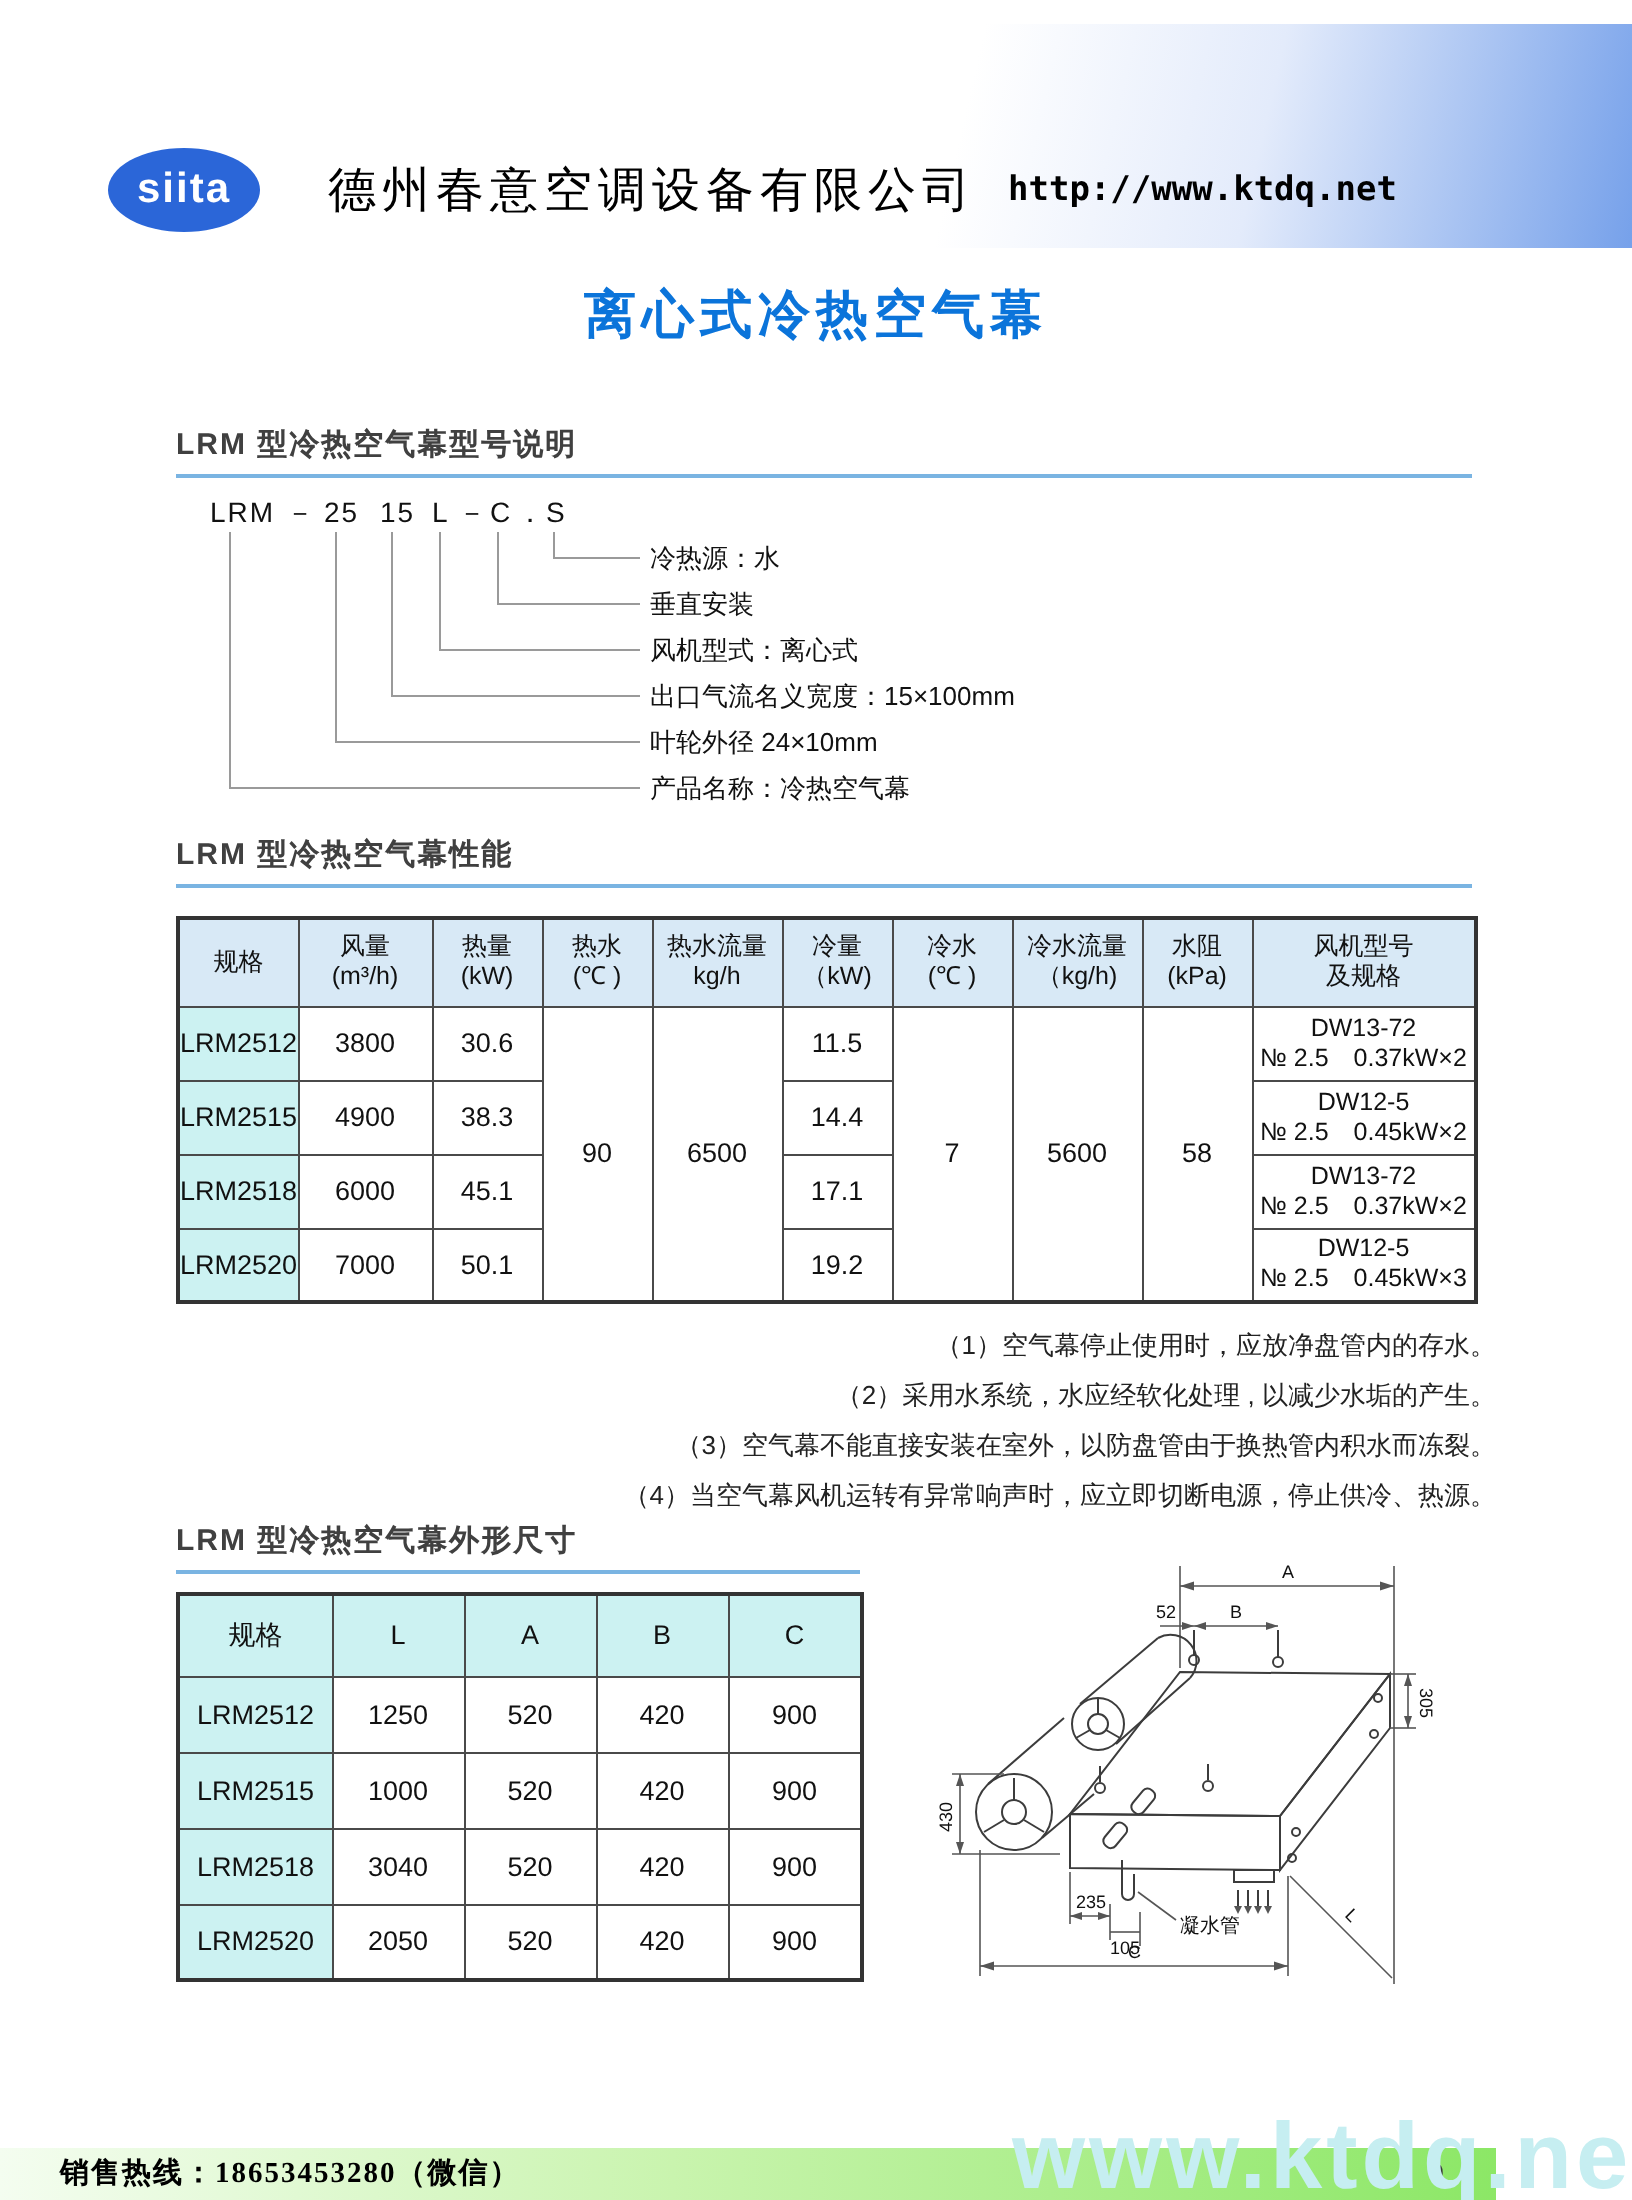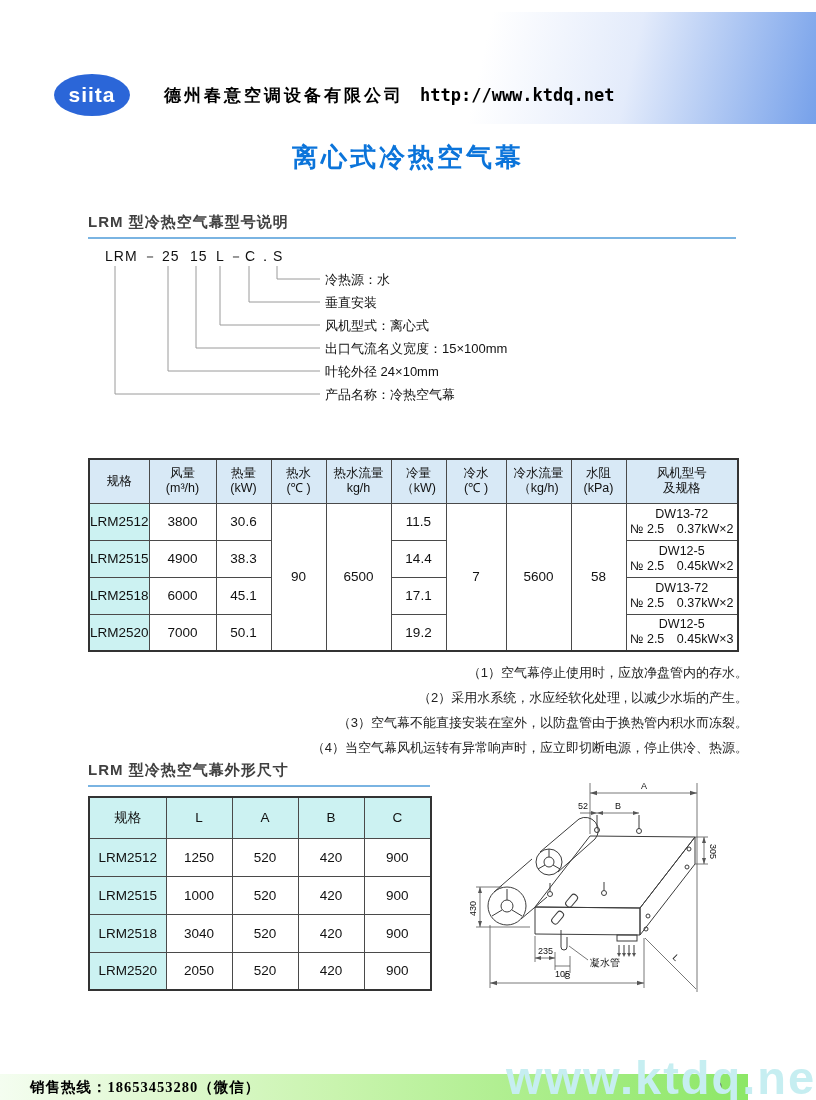--- a/index.html
+++ b/index.html
@@ -5,22 +5,22 @@
   html,body{margin:0;padding:0;background:#ffffff;}
   .page{position:relative;width:816px;height:1100px;background:#ffffff;overflow:hidden;
         font-family:"Liberation Sans",sans-serif;color:#222;}
   
   .hdr{position:absolute;left:0;top:12px;width:816px;height:112px;
        background:linear-gradient(103deg,#ffffff 54%,#e3ebfb 72%,#6f9ce9 97%);margin-left:38px;}
   .hdr-row{position:absolute;left:16px;top:60px;width:760px;height:46px;display:flex;align-items:center;}
   .logo{width:76px;height:42px;background:#2b66d8;border-radius:50%;display:flex;
         align-items:center;justify-content:center;flex:0 0 auto;}
   .logo span{color:#ffffff;font-weight:bold;font-size:21px;letter-spacing:1px;}
-  .company{margin-left:34px;font-family:"Liberation Serif",serif;font-weight:bold;
-           font-size:17px;letter-spacing:3px;color:#000;white-space:nowrap;}
+  .company{margin-left:34px;font-family:"Liberation Serif",serif;font-weight:normal;
+           font-size:24px;letter-spacing:3px;color:#000;white-space:nowrap;}
   .url{margin-left:16px;font-family:"DejaVu Sans Mono",monospace;font-weight:bold;
        font-size:17px;color:#000;white-space:nowrap;}
   
   .title{position:absolute;left:0;top:140px;width:816px;text-align:center;
          color:#0b74da;font-size:26px;font-weight:bold;letter-spacing:3px;}
   .sec{position:absolute;left:88px;color:#404040;font-size:15px;font-weight:bold;
        letter-spacing:1px;padding-bottom:5px;border-bottom:2px solid #7ab4e2;}
   .sec1{top:213px;width:648px;}
   .sec2{top:418px;width:648px;}
   .sec3{top:761px;width:342px;}
@@ -106,20 +106,21 @@
     <path d="M20,19  V147 H225"></path>
 
     <text class="lbl" x="230" y="36.5">冷热源：水</text>
     <text class="lbl" x="230" y="59.5">垂直安装</text>
     <text class="lbl" x="230" y="82.5">风机型式：离心式</text>
     <text class="lbl" x="230" y="105.5">出口气流名义宽度：15×100mm</text>
     <text class="lbl" x="230" y="128.5">叶轮外径 24×10mm</text>
     <text class="lbl" x="230" y="151.5">产品名称：冷热空气幕</text>
   </svg>
 
+  <div class="sec sec2">LRM 型冷热空气幕性能</div>
 
   <table class="perf">
     <colgroup>
       <col style="width:60px">
         <col style="width:67px">
         <col style="width:55px">
         <col style="width:55px">
       <col style="width:65px">
         <col style="width:55px">
         <col style="width:60px">

